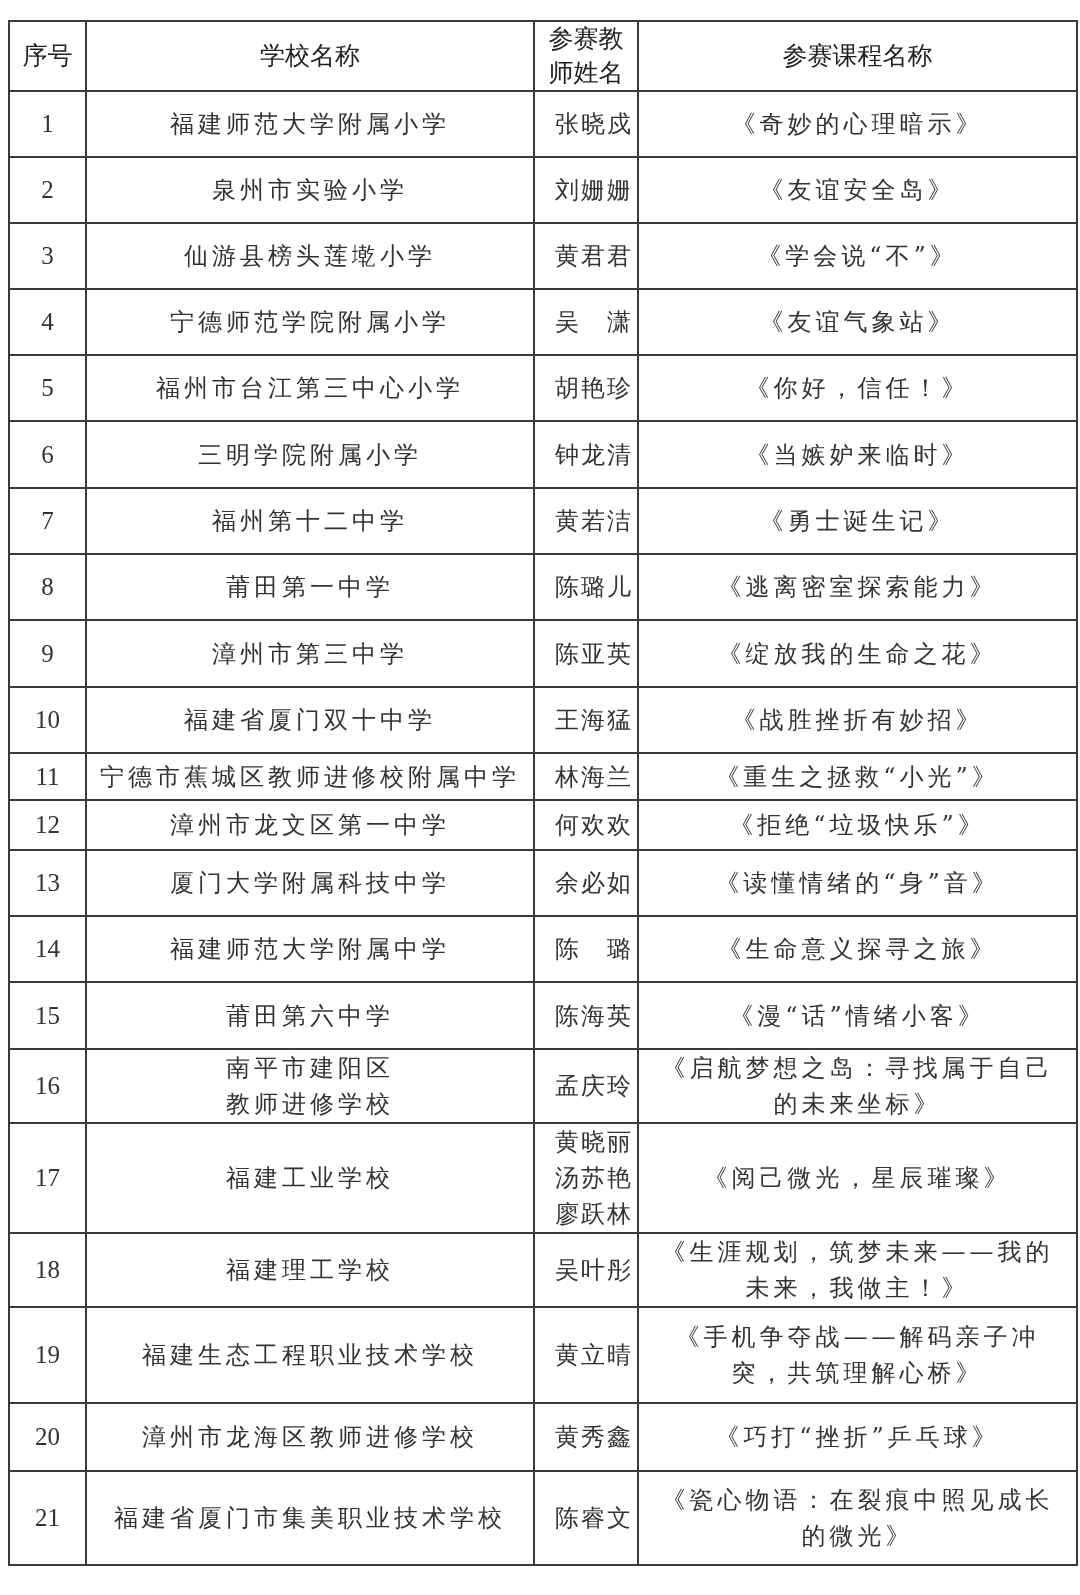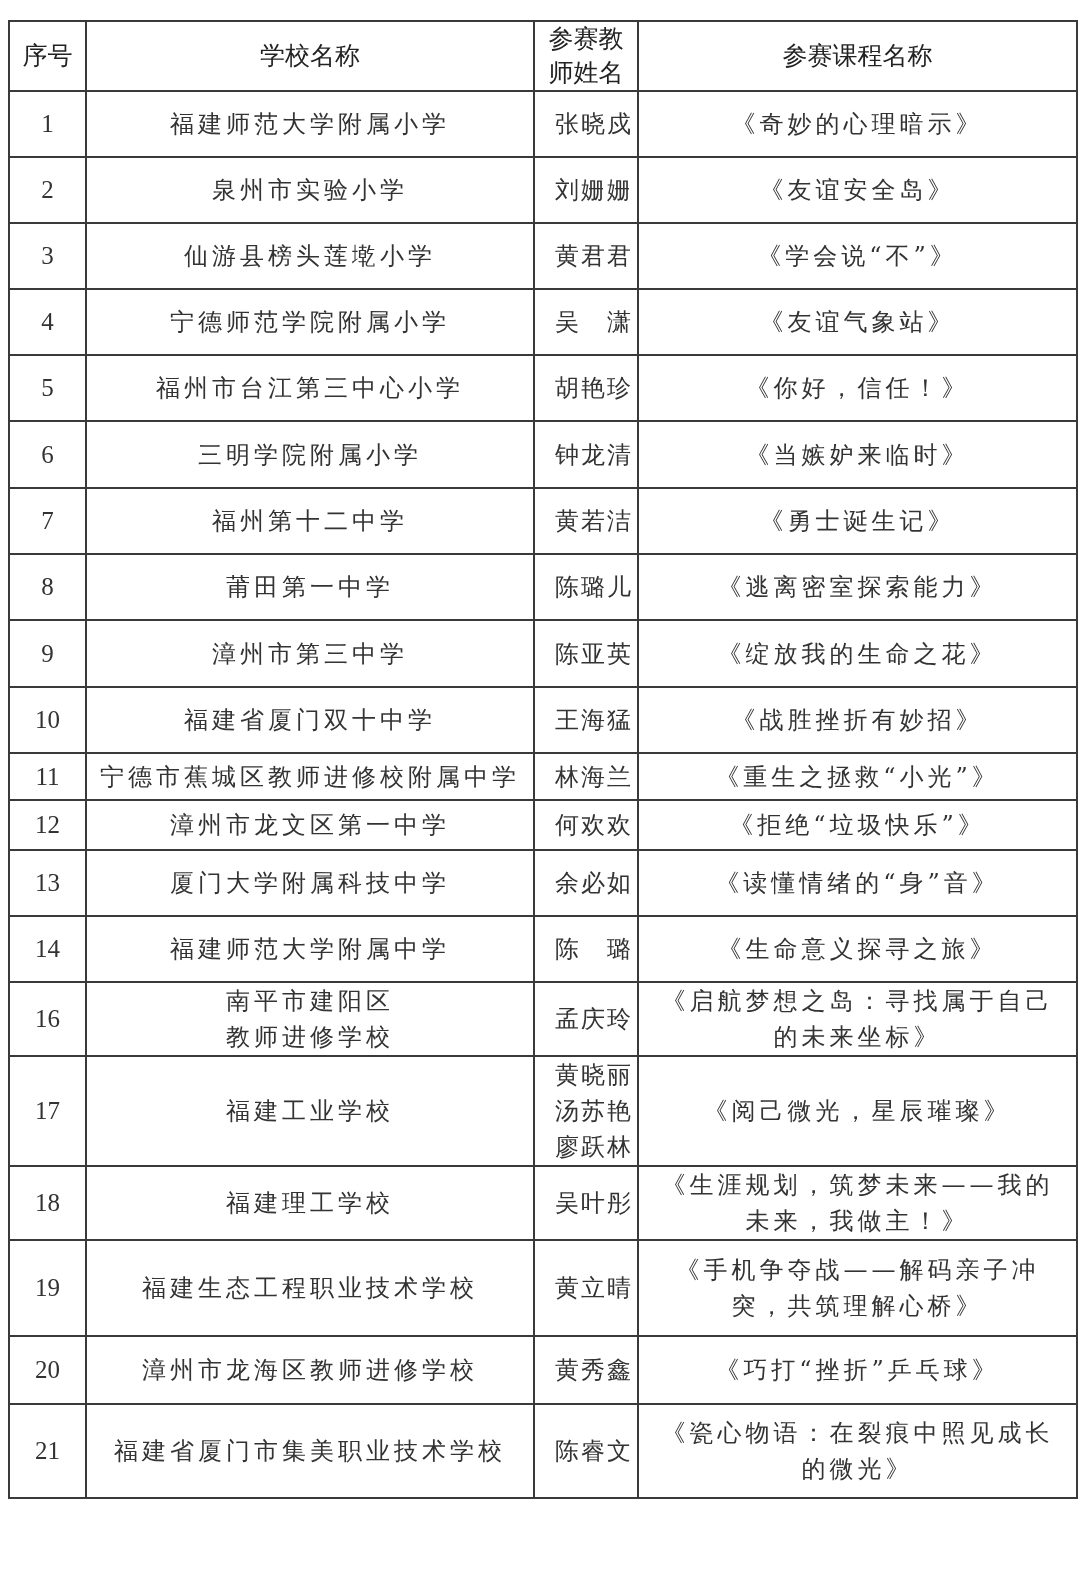--- a/index.html
+++ b/index.html
@@ -112,20 +112,26 @@
         <td class="school multi">厦门大学附属科技中学</td>
         <td class="name multi">余必如</td>
         <td class="course multi">《读懂情绪的“身”音》</td>
       </tr>
       <tr style="height: 66px;">
         <td class="num">14</td>
         <td class="school multi">福建师范大学附属中学</td>
         <td class="name multi">陈　璐</td>
         <td class="course multi">《生命意义探寻之旅》</td>
       </tr>
+      <tr style="height: 67px;">
+        <td class="num">15</td>
+        <td class="school multi">莆田第六中学</td>
+        <td class="name multi">陈海英</td>
+        <td class="course multi">《漫“话”情绪小客》</td>
+      </tr>
       <tr style="height: 72px;">
         <td class="num">16</td>
         <td class="school multi">南平市建阳区
 教师进修学校</td>
         <td class="name multi">孟庆玲</td>
         <td class="course multi">《启航梦想之岛：寻找属于自己
 的未来坐标》</td>
       </tr>
       <tr style="height: 110px;">
         <td class="num">17</td>

